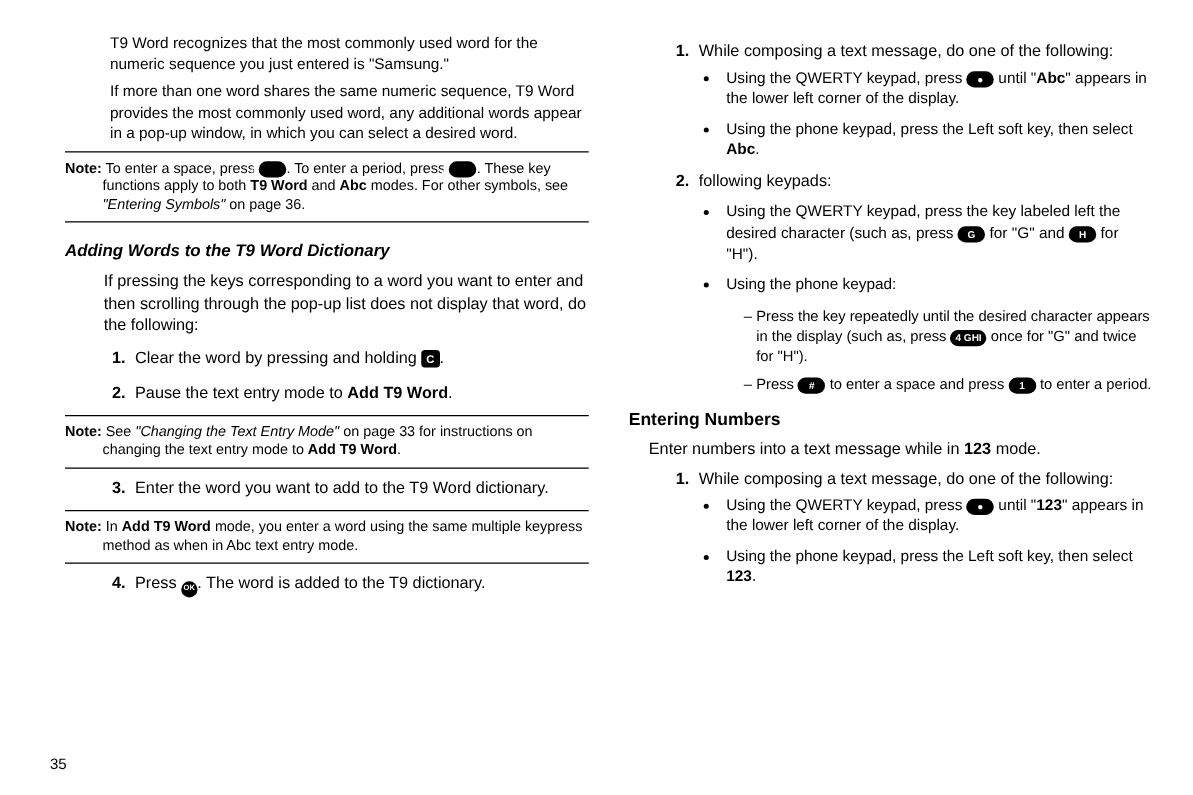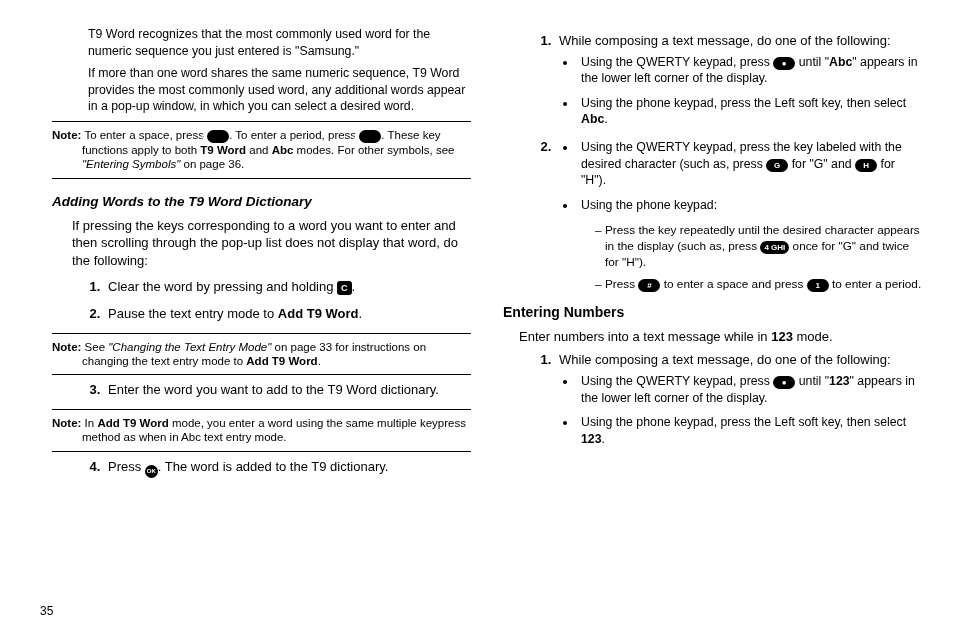--- a/index.html
+++ b/index.html
@@ -113,21 +113,21 @@
       <p>T9 Word recognizes that the most commonly used word for the numeric sequence you just entered is "Samsung."</p>
       <p>If more than one word shares the same numeric sequence, T9 Word provides the most commonly used word, any additional words appear in a pop-up window, in which you can select a desired word.</p>
     </div>
     <hr>
     <div class="note">
       <span class="note-label">Note:</span><span> To enter a space, press </span><span class="key">#</span><span>. To enter a period, press </span><span class="key">1</span><span>. These key functions apply to both </span><span class="b">T9 Word</span><span> and </span><span class="b">Abc</span><span> modes. For other symbols, see </span><span class="i">"Entering Symbols"</span><span> on page 36.</span>
     </div>
     <hr>
 
     <div class="subhead">Adding Words to the T9 Word Dictionary</div>
-    <p class="para" style="margin-left:20px;">If pressing the keys corresponding to a word you want to enter and then scrolling through the pop-up list does not display that word, do the following:</p>
+    <p class="para" style="margin-left:31px;">If pressing the keys corresponding to a word you want to enter and then scrolling through the pop-up list does not display that word, do the following:</p>
 
     <ol class="steps">
       <li>
         <span>Clear the word by pressing and holding </span><span class="key-c">C</span><span>.</span>
       </li>
       <li>
         <span>Pause the text entry mode to </span><span class="b">Add T9 Word</span><span>.</span>
       </li>
     </ol>
 
@@ -156,22 +156,23 @@
 
   <div class="col">
     <ol class="steps">
       <li><span>While composing a text message, do one of the following:</span>
         <ul class="bullets" style="padding-left:18px;">
           <li><span>Using the QWERTY keypad, press </span><span class="key">●</span><span> until "</span><span class="b">Abc</span><span>" appears in the lower left corner of the display.</span></li>
           <li><span>Using the phone keypad, press the Left soft key, then select </span><span class="b">Abc</span><span>.</span></li>
         </ul>
       </li>
       <li>
+        <div class="step-para" style="margin-left:0;">following keypads:</div>
         <ul class="bullets" style="padding-left:18px;">
-          <li><span>Using the QWERTY keypad, press the key labeled with the desired character (such as, press </span><span class="key">G</span><span> for "G" and </span><span class="key">H</span><span> for "H").</span></li>
+          <li><span>Using the QWERTY keypad, press the key labeled left the desired character (such as, press </span><span class="key">G</span><span> for "G" and </span><span class="key">H</span><span> for "H").</span></li>
           <li><span>Using the phone keypad:</span>
             <ul class="dashes">
               <li><span>Press the key repeatedly until the desired character appears in the display (such as, press </span><span class="key">4 GHI</span><span> once for "G" and twice for "H").</span></li>
               <li><span>Press </span><span class="key">#</span><span> to enter a space and press </span><span class="key">1</span><span> to enter a period.</span></li>
             </ul>
           </li>
         </ul>
       </li>
     </ol>
 

